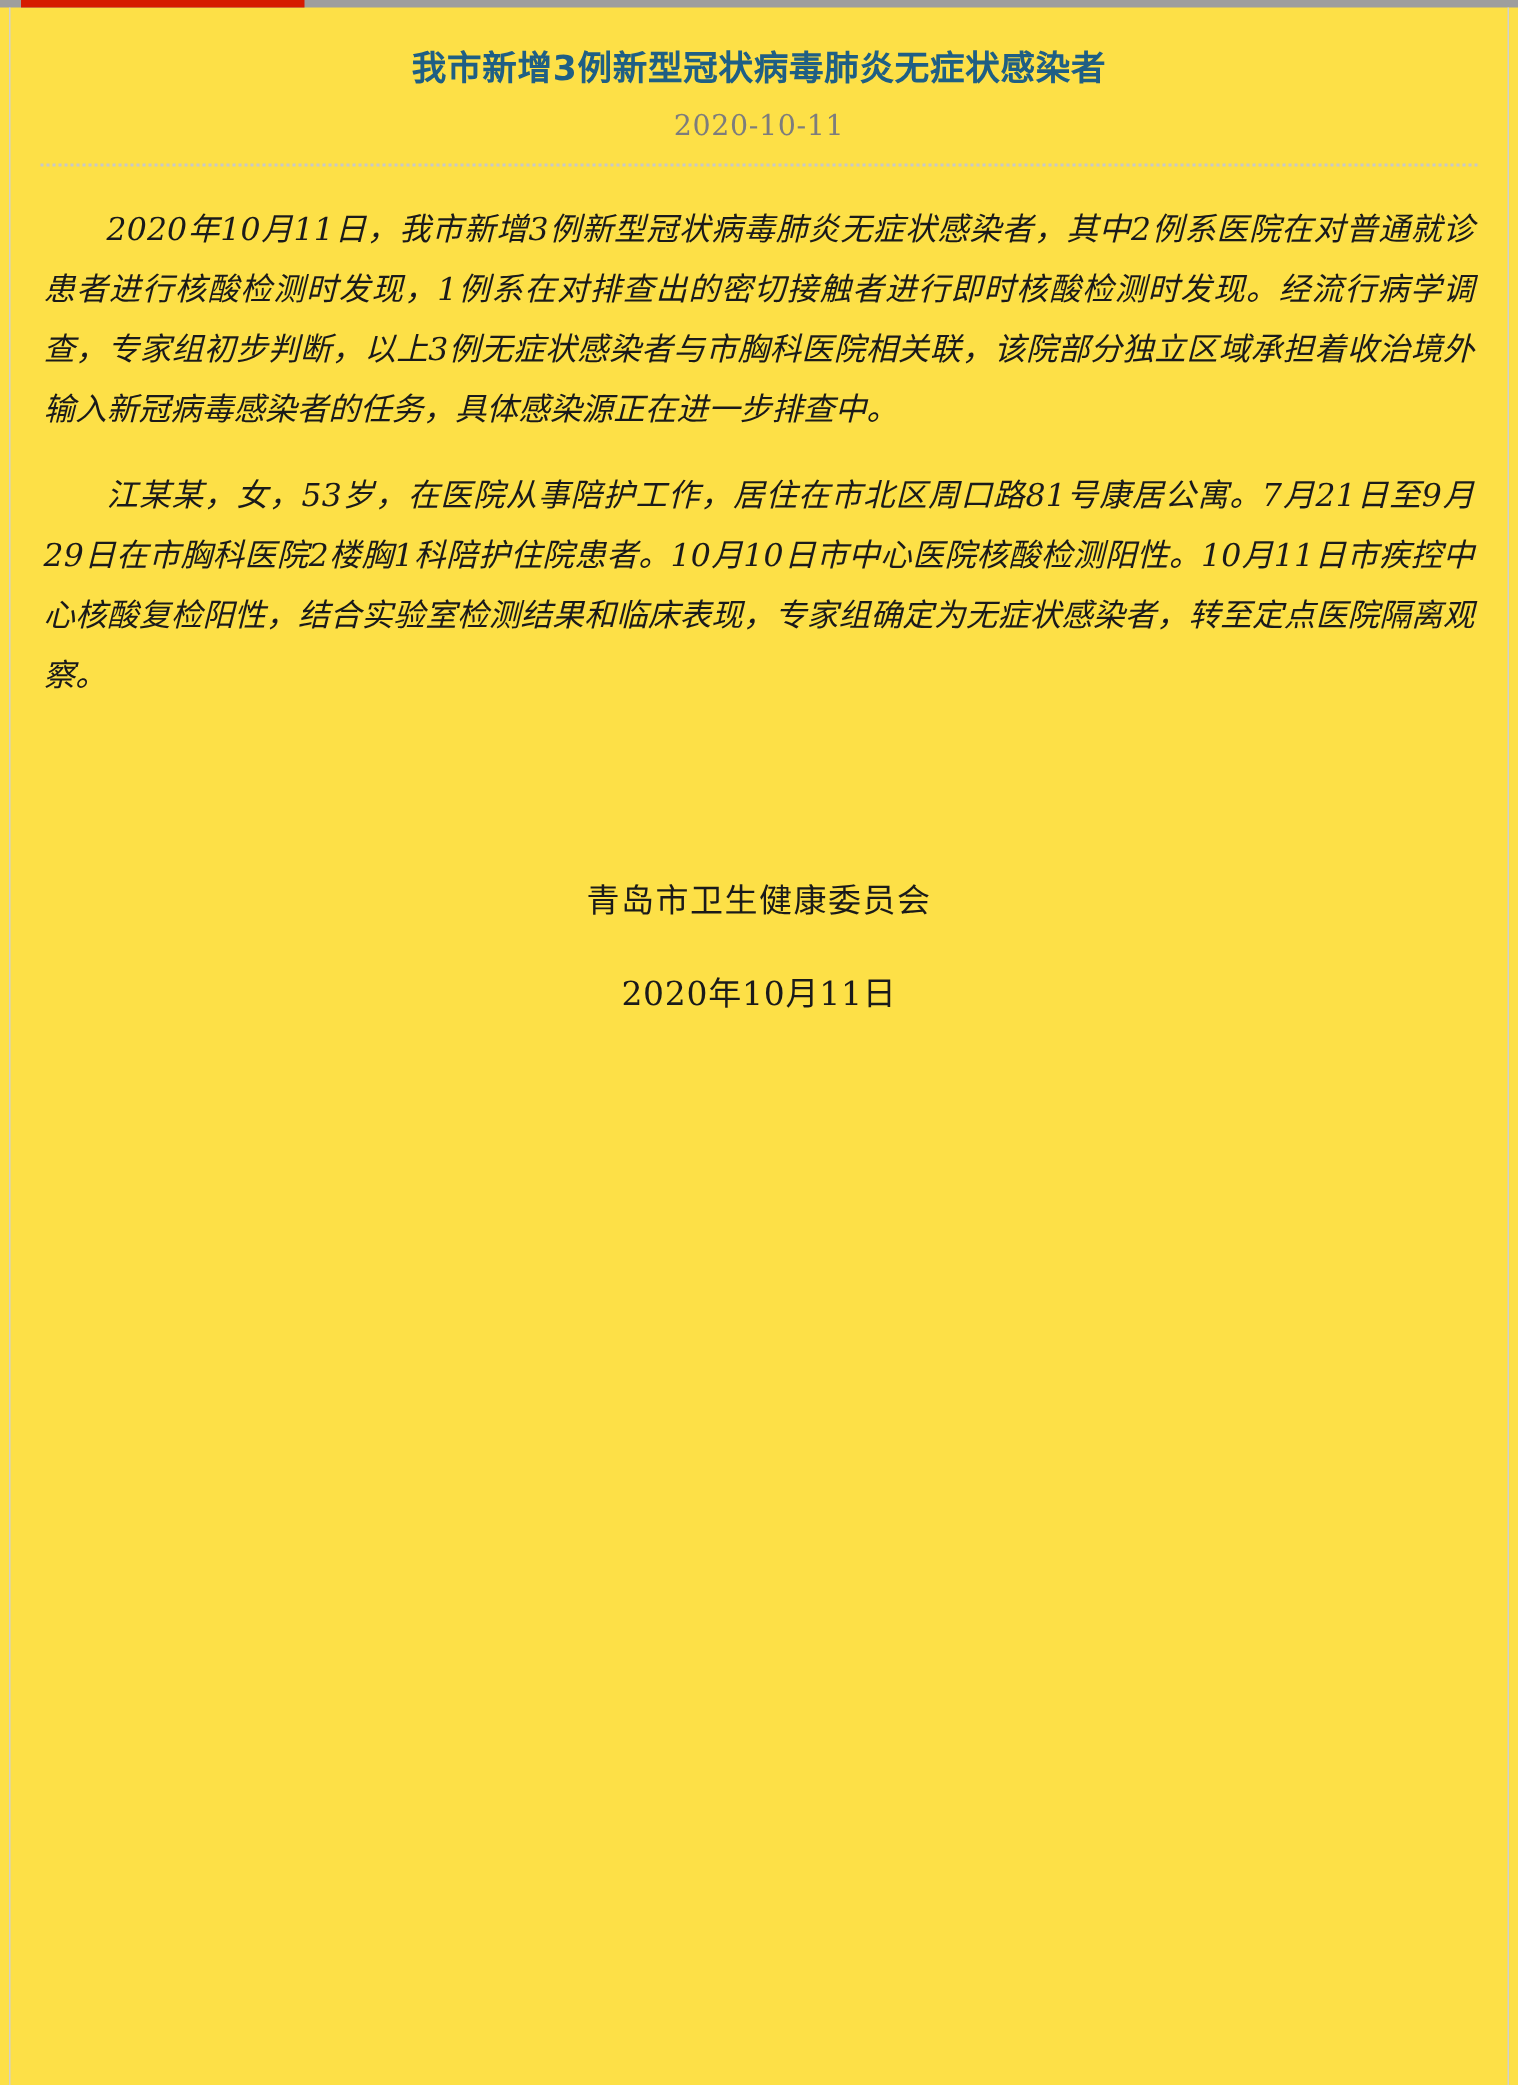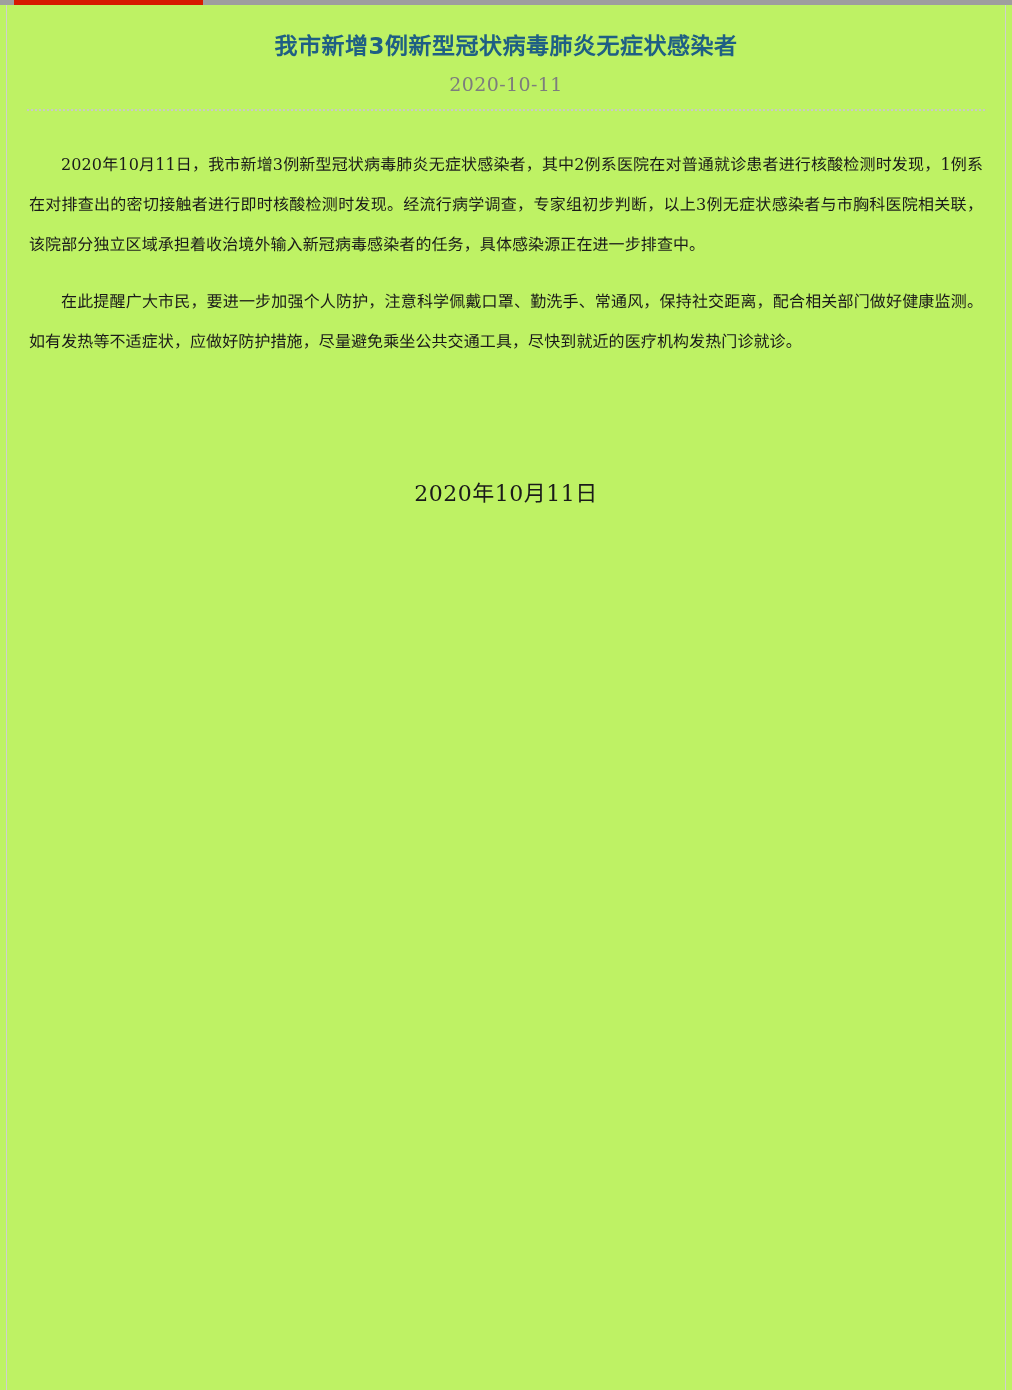--- a/index.html
+++ b/index.html
@@ -10,21 +10,21 @@
   }
   body {
     font-family: "DejaVu Serif", "Liberation Serif", serif;
   }
 
   .page {
     position: relative;
     width: 1012px;
     height: 1390px;
     box-sizing: border-box;
-    background: #bef264;
+    background: #fde047;
     overflow: hidden;
   }
 
   
   .top-rule {
     position: absolute;
     top: 0;
     left: 0;
     width: 1012px;
     height: 5px;
@@ -92,29 +92,30 @@
     height: 0;
     border: 0;
     border-top: 2px dotted #c8c8c8;
   }
 
   
   .doc-body {
     padding: 22px 22px 0 22px;
   }
   .doc-body p {
-    margin: 12px 0 17px 0;
+    margin: 0 0 17px 0;
     font-family: "DejaVu Serif", "Liberation Serif", serif;
-    font-size: 16px;
+    font-size: 21px;
     line-height: 40px;
     color: #1a1a1a;
     text-align: justify;
     text-justify: inter-character;
     text-indent: 2em;
     letter-spacing: 0.1px;
+    font-style: italic;
   }
 
   
   .doc-signature {
     margin-top: 112px;
     text-align: center;
   }
   .sign-org {
     font-family: "DejaVu Serif", "Liberation Serif", serif;
     font-size: 22px;
@@ -144,21 +145,22 @@
   <div class="sheet">
 
     <header class="doc-header">
       <h1 class="doc-title">我市新增3例新型冠状病毒肺炎无症状感染者</h1>
       <div class="doc-date">2020-10-11</div>
       <hr class="header-rule">
     </header>
 
     <main class="doc-body">
       <p>2020年10月11日，我市新增3例新型冠状病毒肺炎无症状感染者，其中2例系医院在对普通就诊患者进行核酸检测时发现，1例系在对排查出的密切接触者进行即时核酸检测时发现。经流行病学调查，专家组初步判断，以上3例无症状感染者与市胸科医院相关联，该院部分独立区域承担着收治境外输入新冠病毒感染者的任务，具体感染源正在进一步排查中。</p>
-      <p>在此提醒广大市民，要进一步加强个人防护，注意科学佩戴口罩、勤洗手、常通风，保持社交距离，配合相关部门做好健康监测。如有发热等不适症状，应做好防护措施，尽量避免乘坐公共交通工具，尽快到就近的医疗机构发热门诊就诊。</p>
+      <p>江某某，女，53岁，在医院从事陪护工作，居住在市北区周口路81号康居公寓。7月21日至9月29日在市胸科医院2楼胸1科陪护住院患者。10月10日市中心医院核酸检测阳性。10月11日市疾控中心核酸复检阳性，结合实验室检测结果和临床表现，专家组确定为无症状感染者，转至定点医院隔离观察。</p>
 
       <div class="doc-signature">
+        <div class="sign-org">青岛市卫生健康委员会</div>
         <div class="sign-date">2020年10月11日</div>
       </div>
     </main>
 
   </div>
 </div>
 
 </body></html>

